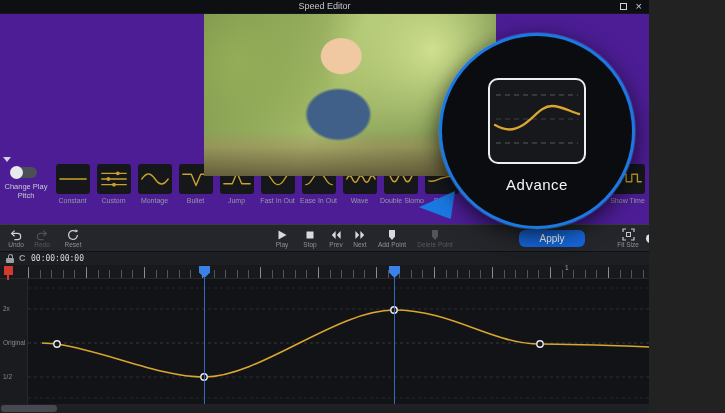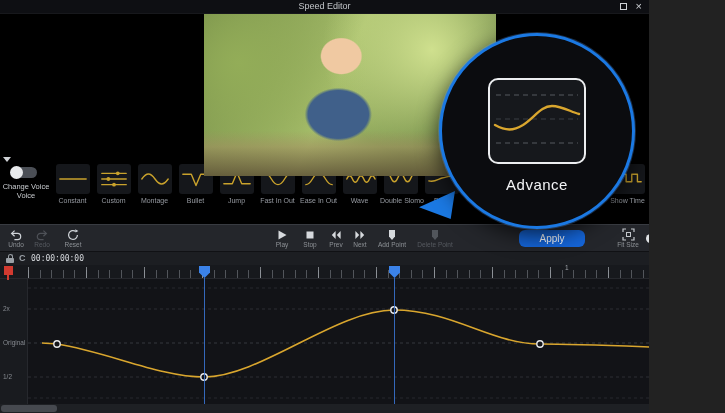--- a/index.html
+++ b/index.html
@@ -1,19 +1,19 @@
 <!DOCTYPE html>
 <html><head>
 <meta charset="utf-8">
 <style>
   * { margin:0; padding:0; box-sizing:border-box; }
   html,body { background:#222; }
   .app {
     position:relative; width:649px; height:413px; overflow:hidden;
-    background:#000000; font-family:"Liberation Sans", sans-serif;
+    background:#4c1d95; font-family:"Liberation Sans", sans-serif;
     color:#cfd3d8;
   }
   
   .titlebar { position:absolute; left:0; top:0; width:100%; height:14px; background:#0e0f13; border-bottom:1px solid #17181c; z-index:9; }
   .title { position:absolute; left:0; right:0; top:1px; text-align:center; font-size:9px; color:#c3c6ca; }
   .btn-max { position:absolute; right:22px; top:3px; width:7px; height:7px; border:1px solid #cfd2d6; }
   .btn-close { position:absolute; right:7px; top:0px; font-size:11px; line-height:13px; color:#cfd2d6; }
   
   .video {
     position:absolute; left:204px; top:14px; width:292px; height:162px; z-index:6;
@@ -98,21 +98,21 @@
     <div class="btn-max"></div>
     <div class="btn-close">×</div>
   </div>
 
   <div class="video"></div>
 
   <div class="collapse-arrow"></div>
   <div class="toggle">
     <div class="knob"></div>
   </div>
-  <div class="vp-label">Change Voice Voice</div>
+  <div class="vp-label">Change Play Pitch</div>
 
   <div class="preset-row row-left">
     <div class="preset">
       <div class="thumb">
           <svg width="34" height="26" viewBox="0 0 34 26">
             <path class="pcurve" d="M3,13 H31"></path>
           </svg>
         </div>
       <div class="plabel">Constant</div>
     </div>

